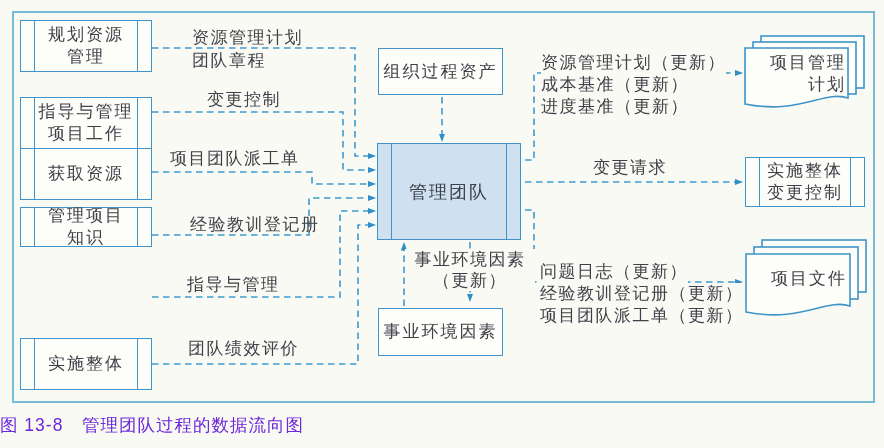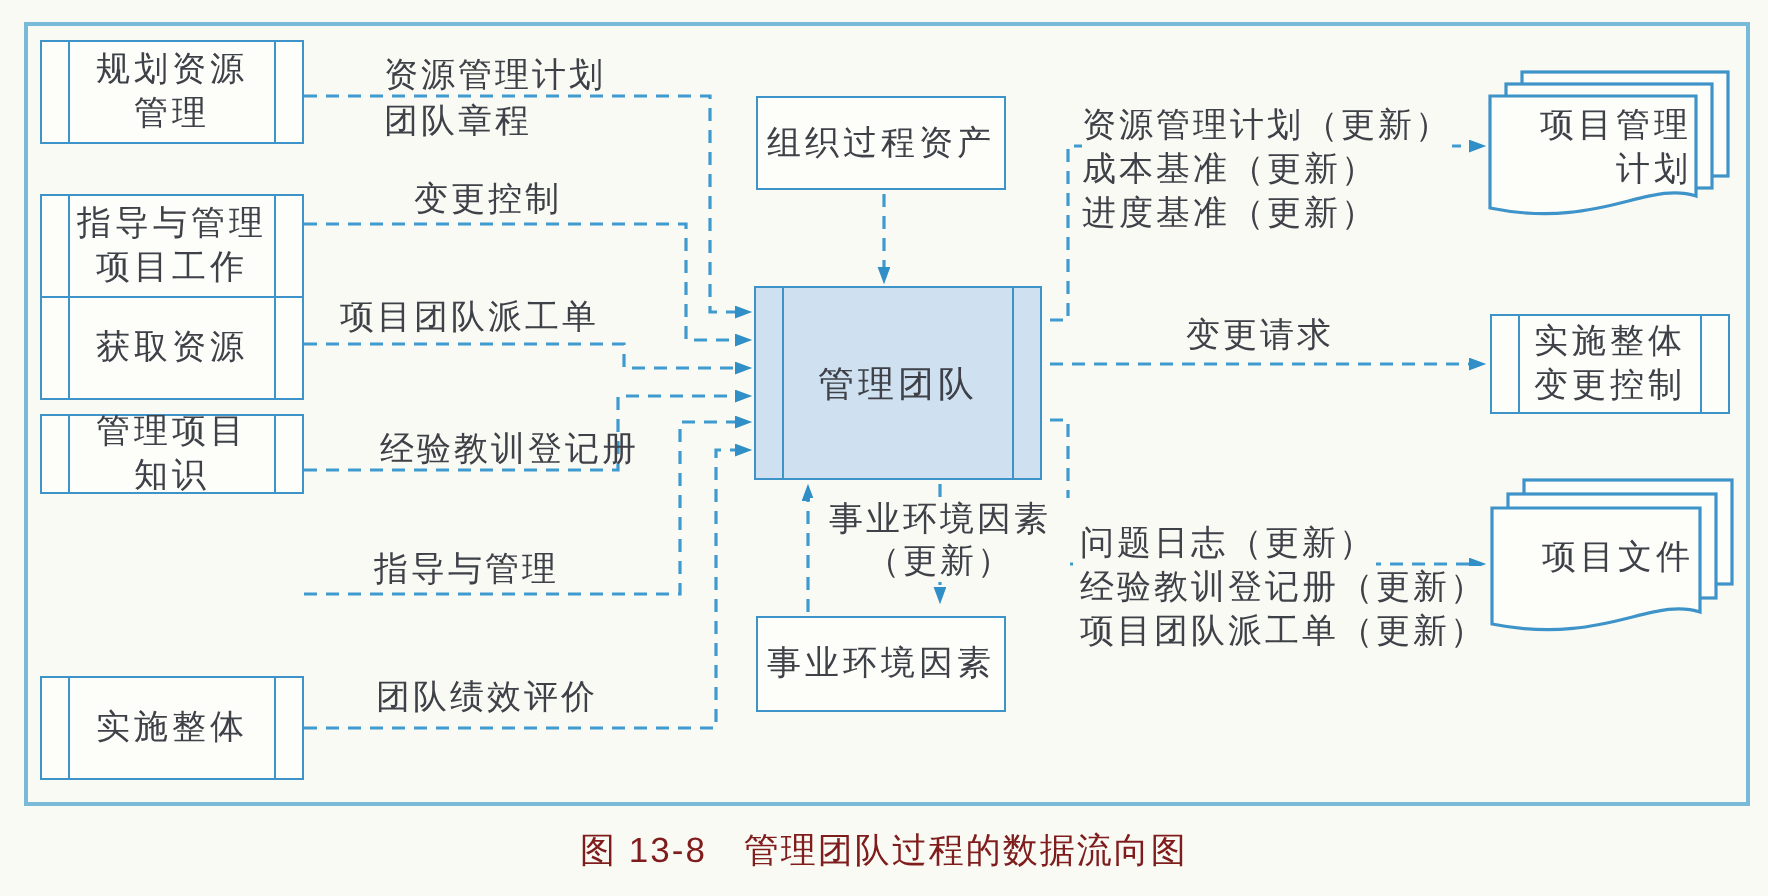--- a/index.html
+++ b/index.html
@@ -20,21 +20,21 @@
        color:var(--text);font-size:17px;line-height:22px;letter-spacing:2px;white-space:pre-line;}
   .pbox::before,.pbox::after{content:"";position:absolute;top:0;bottom:0;width:0;border-left:1.6px solid var(--accent);}
   .pbox::before{left:13px;}
   .pbox::after{right:13px;}
   .mgr{background:var(--fill);font-size:18px;}
   .lbl{position:absolute;color:var(--text);font-size:17px;line-height:21px;letter-spacing:1.5px;white-space:pre-line;}
   .bg{background:var(--page);}
   .outlines .line{display:table;background:var(--page);height:22px;line-height:22px;}
   .doc-lbl{position:absolute;color:var(--text);font-size:17px;line-height:22px;letter-spacing:2px;
            text-align:right;white-space:pre-line;}
-  .caption{position:absolute;left:0;top:413px;width:884px;text-align:center;color:#7f1d1d;
+  .caption{position:absolute;left:0;top:413px;width:884px;text-align:left;color:#6d28d9;
            font-size:17.5px;letter-spacing:1px;}
 </style>
 </head>
 <body>
 
 <div class="stage">
 
   <div class="frame"></div>
 
   <svg class="layer" viewBox="0 0 884 448">

